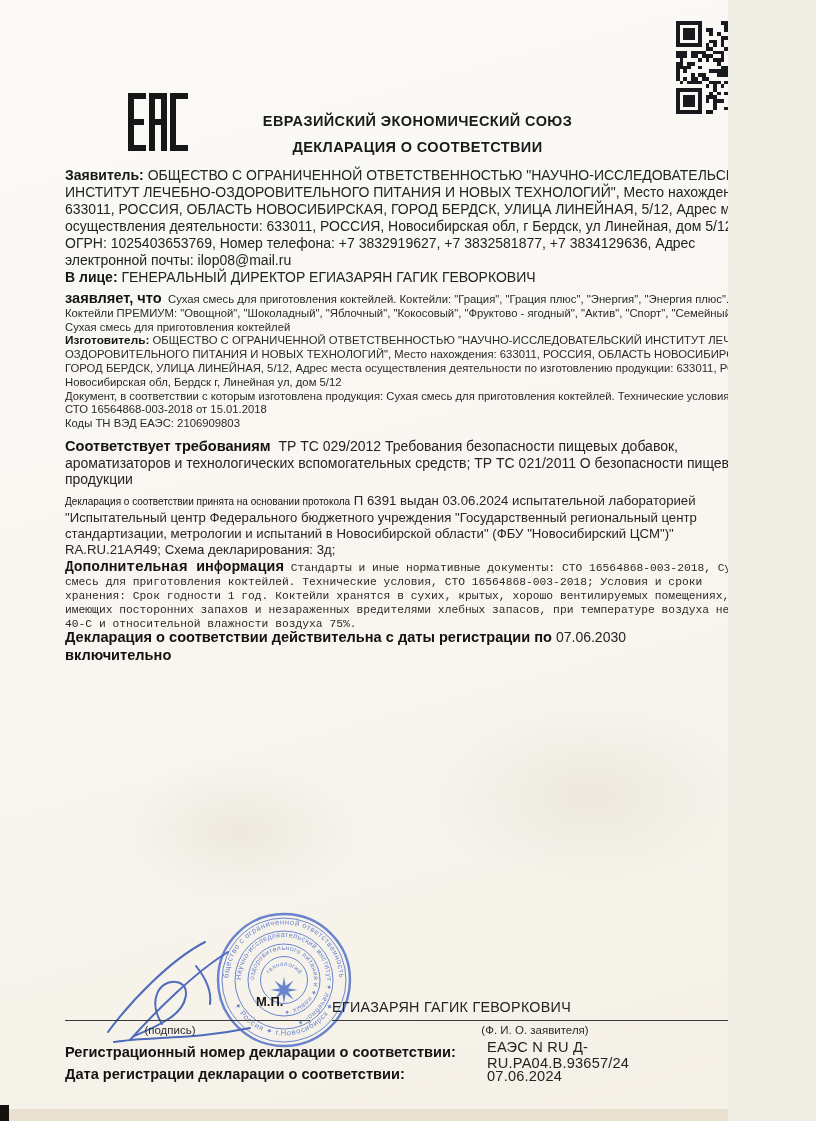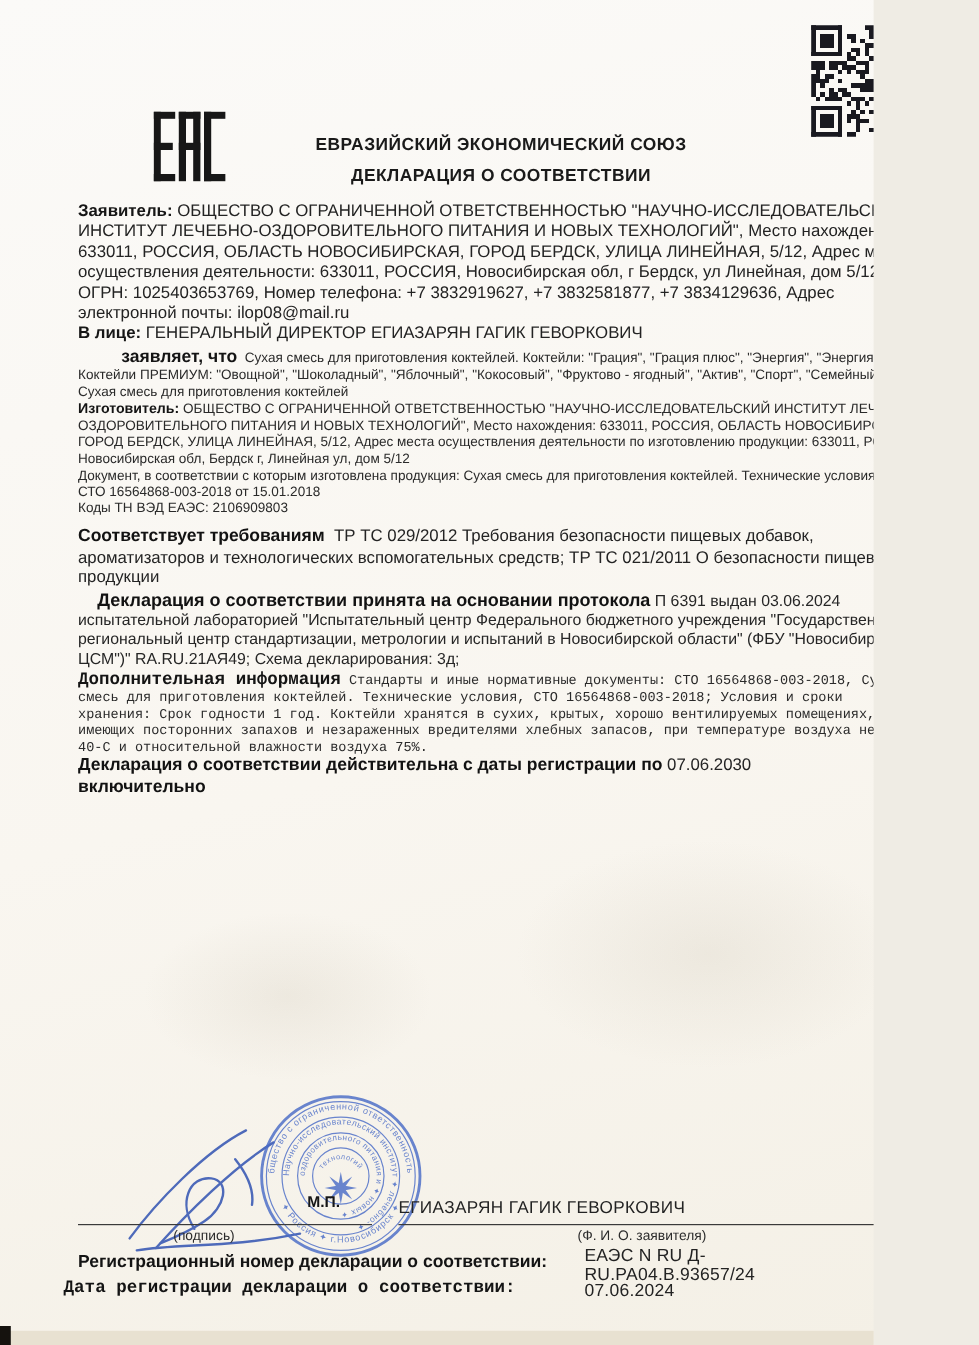--- a/index.html
+++ b/index.html
@@ -282,38 +282,38 @@
     <span class="b">Заявитель:</span>
     <span>ОБЩЕСТВО С ОГРАНИЧЕННОЙ ОТВЕТСТВЕННОСТЬЮ "НАУЧНО-ИССЛЕДОВАТЕЛЬСКИЙ ИНСТИТУТ ЛЕЧЕБНО-ОЗДОРОВИТЕЛЬНОГО ПИТАНИЯ И НОВЫХ ТЕХНОЛОГИЙ", Место нахождения: 633011, РОССИЯ, ОБЛАСТЬ НОВОСИБИРСКАЯ, ГОРОД БЕРДСК, УЛИЦА ЛИНЕЙНАЯ, 5/12, Адрес места осуществления деятельности: 633011, РОССИЯ, Новосибирская обл, г Бердск, ул Линейная, дом 5/12, ОГРН: 1025403653769, Номер телефона: +7 3832919627, +7 3832581877, +7 3834129636, Адрес электронной почты: ilop08@mail.ru</span>
     <div>
       <span class="b">В лице:</span>
       <span>ГЕНЕРАЛЬНЫЙ ДИРЕКТОР ЕГИАЗАРЯН ГАГИК ГЕВОРКОВИЧ</span>
     </div>
   </div>
 
   <div class="abs small" style="left:65px;top:292px;width:708px;">
     <div>
-      <span class="lbl" style="font-size:14.6px;margin-left:36px;">заявляет, что</span>&nbsp;
+      <span class="lbl" style="font-size:14.6px;">заявляет, что</span>&nbsp;
       <span>Сухая смесь для приготовления коктейлей. Коктейли: "Грация", "Грация плюс", "Энергия", "Энергия плюс". Коктейли ПРЕМИУМ: "Овощной", "Шоколадный", "Яблочный", "Кокосовый", "Фруктово - ягодный", "Актив", "Спорт", "Семейный"., Сухая смесь для приготовления коктейлей</span>
     </div>
     <div>
       <span class="lbl" style="font-size:11.8px;text-align:right;">Изготовитель:</span>
       <span>ОБЩЕСТВО С ОГРАНИЧЕННОЙ ОТВЕТСТВЕННОСТЬЮ "НАУЧНО-ИССЛЕДОВАТЕЛЬСКИЙ ИНСТИТУТ ЛЕЧЕБНО-ОЗДОРОВИТЕЛЬНОГО ПИТАНИЯ И НОВЫХ ТЕХНОЛОГИЙ", Место нахождения: 633011, РОССИЯ, ОБЛАСТЬ НОВОСИБИРСКАЯ, ГОРОД БЕРДСК, УЛИЦА ЛИНЕЙНАЯ, 5/12, Адрес места осуществления деятельности по изготовлению продукции: 633011, РОССИЯ, Новосибирская обл, Бердск г, Линейная ул, дом 5/12</span>
     </div>
     <div>Документ, в соответствии с которым изготовлена продукция: Сухая смесь для приготовления коктейлей. Технические условия, номер: СТО 16564868-003-2018 от 15.01.2018</div>
     <div>Коды ТН ВЭД ЕАЭС: 2106909803</div>
   </div>
 
   <div class="abs mid" style="left:65px;top:438px;width:690px;line-height:16.5px;">
     <span class="lbl">Соответствует требованиям</span>&nbsp;
     <span>ТР ТС 029/2012 Требования безопасности пищевых добавок, ароматизаторов и технологических вспомогательных средств; ТР ТС 021/2011 О безопасности пищевой продукции</span>
   </div>
 
   <div class="abs" style="left:65px;top:493px;width:700px;font-size:13.2px;line-height:16px;color:#262626;">
-    <span class="lbl" style="font-size:15px;font-weight:bold;color:#121212;margin-left:16px;">Декларация о соответствии принята на основании протокола</span>
+    <span class="lbl" style="font-size:10px;font-weight:normal;color:#121212;">Декларация о соответствии принята на основании протокола</span>
     <span>П 6391 выдан 03.06.2024 испытательной лабораторией "Испытательный центр Федерального бюджетного учреждения "Государственный региональный центр стандартизации, метрологии и испытаний в Новосибирской области" (ФБУ "Новосибирский ЦСМ")" RA.RU.21АЯ49; Схема декларирования: 3д;</span>
   </div>
 
   <div class="abs small" style="left:65px;top:560px;width:702px;line-height:14px;font-family:Liberation Mono, monospace;">
     <span class="lbl" style="font-size:14.6px;">Дополнительная информация</span>
     <span>Стандарты и иные нормативные документы: СТО 16564868-003-2018, Сухая смесь для приготовления коктейлей. Технические условия, СТО 16564868-003-2018; Условия и сроки хранения: Срок годности 1 год. Коктейли хранятся в сухих, крытых, хорошо вентилируемых помещениях, не имеющих посторонних запахов и незараженных вредителями хлебных запасов, при температуре воздуха не выше 40-С и относительной влажности воздуха 75%.</span>
   </div>
 
   <div class="abs mid" style="left:65px;top:628px;width:690px;line-height:18px;">
     <span class="lbl">Декларация о соответствии действительна с даты регистрации по</span>
@@ -375,19 +375,19 @@
 
   <div class="abs sigline" style="left:65px;top:1020px;width:245px;"></div>
   <div class="abs caption" style="left:105px;top:1024px;width:130px;">(подпись)</div>
 
   <div class="abs" style="left:332px;top:999px;font-size:14.3px;color:#232323;letter-spacing:.3px;">ЕГИАЗАРЯН ГАГИК ГЕВОРКОВИЧ</div>
   <div class="abs sigline" style="left:332px;top:1020px;width:433px;"></div>
   <div class="abs caption" style="left:455px;top:1024px;width:160px;">(Ф. И. О. заявителя)</div>
 
   <div class="abs regrow-label" style="left:65px;top:1044px;width:420px;">Регистрационный номер декларации о соответствии:</div>
   <div class="abs regrow-value" style="left:487px;top:1039px;">ЕАЭС N RU Д-RU.РА04.В.93657/24</div>
-  <div class="abs regrow-label" style="left:53px;top:1066px;width:420px;font-family:Liberation Mono, monospace;">Дата регистрации декларации о соответствии:</div>
+  <div class="abs regrow-label" style="left:65px;top:1066px;width:420px;">Дата регистрации декларации о соответствии:</div>
   <div class="abs regrow-value" style="left:487px;top:1068px;">07.06.2024</div>
 
   <div class="abs scanband" style="left:0;bottom:0;width:816px;height:12px;"></div>
   <div class="abs cornermark" style="left:0;bottom:0;width:9px;height:16px;"></div>
 
 </div>
 
 </body></html>

